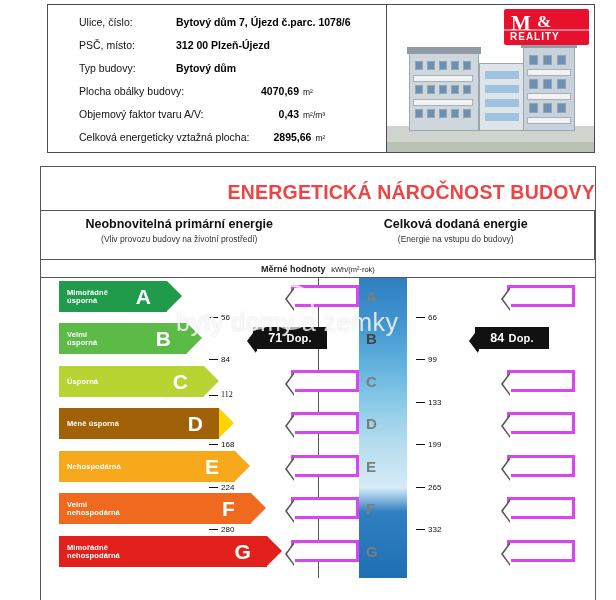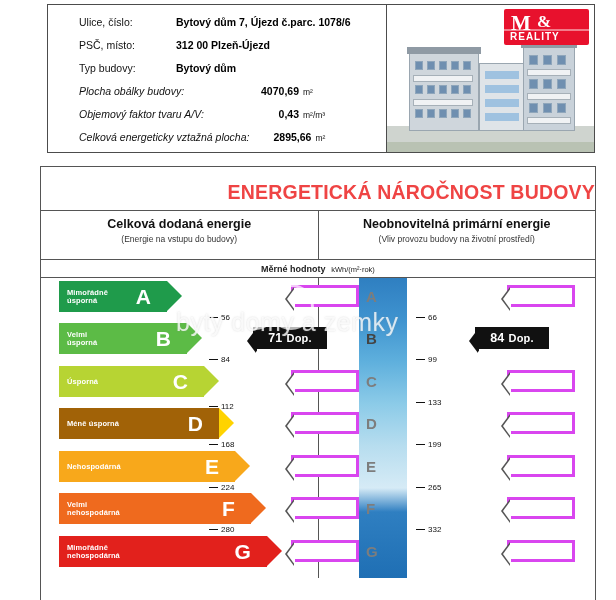--- a/index.html
+++ b/index.html
@@ -35,21 +35,21 @@
     align-items: baseline;
     height: 23px;
     font-size: 10.5px;
     color: #111;
   }
   .info-label {
     min-width: 117px;
     color: #111;
     padding-left: 20px;
   }
-  .info-label.wide { min-width: 178px; font-style: italic; }
+  .info-label.wide { min-width: 178px; }
   .info-value {
     font-weight: bold;
     color: #000;
   }
   .info-unit {
     font-weight: normal;
     font-size: 8.5px;
     margin-left: 4px;
     color: #111;
   }
@@ -464,27 +464,27 @@
       </div>
     </div>
   </div>
 
   <div class="cert">
 
     <div class="cert-title">ENERGETICKÁ NÁROČNOST BUDOVY</div>
     <div class="hr-thin"></div>
 
     <div class="cols">
+      <div class="col-head">
+        <div class="col-title">Neobnovitelná primární energie</div>
+        <div class="col-sub">(Vliv provozu budovy na životní prostředí)</div>
+      </div>
       <div class="col-head left">
         <div class="col-title">Celková dodaná energie</div>
         <div class="col-sub">(Energie na vstupu do budovy)</div>
-      </div>
-      <div class="col-head">
-        <div class="col-title">Neobnovitelná primární energie</div>
-        <div class="col-sub">(Vliv provozu budovy na životní prostředí)</div>
       </div>
     </div>
     <div class="hr-thin"></div>
 
     <div class="units">
       <span>Měrné hodnoty</span>
       <span class="u">kWh/(m²·rok)</span>
     </div>
     <div class="hr-thin"></div>
 
@@ -527,21 +527,21 @@
 
       <div class="row" style="top:85px;">
         <div class="arrow" style="background:#b7d433; color:#b7d433; width:145px;">
           <span class="lbl" style="color:#fff;">Úsporná</span>
           <span class="letter">C</span>
         </div>
         <div class="hexbox" style="left:250px; top:7px;"></div>
         <div class="letter-grey" style="left:325px; top:10px;">C</div>
         <div class="hexbox" style="left:466px; top:7px;"></div>
       </div>
-      <div class="tick" style="left:168px; top:124px;"><span class="dash"></span><span>112</span></div>
+      <div class="tick" style="left:168px; top:112px;font-family:Liberation Serif, serif;"><span class="dash"></span><span>112</span></div>
       <div class="tick" style="left:375px; top:120px;"><span class="dash"></span><span>133</span></div>
 
       <div class="row" style="top:127px;">
         <div class="arrow" style="background:#a16207; color:#ffd300; width:160px;">
           <span class="lbl" style="color:#fff;">Méně úsporná</span>
           <span class="letter">D</span>
         </div>
         <div class="hexbox" style="left:250px; top:7px;"></div>
         <div class="letter-grey" style="left:325px; top:10px;">D</div>
         <div class="hexbox" style="left:466px; top:7px;"></div>

